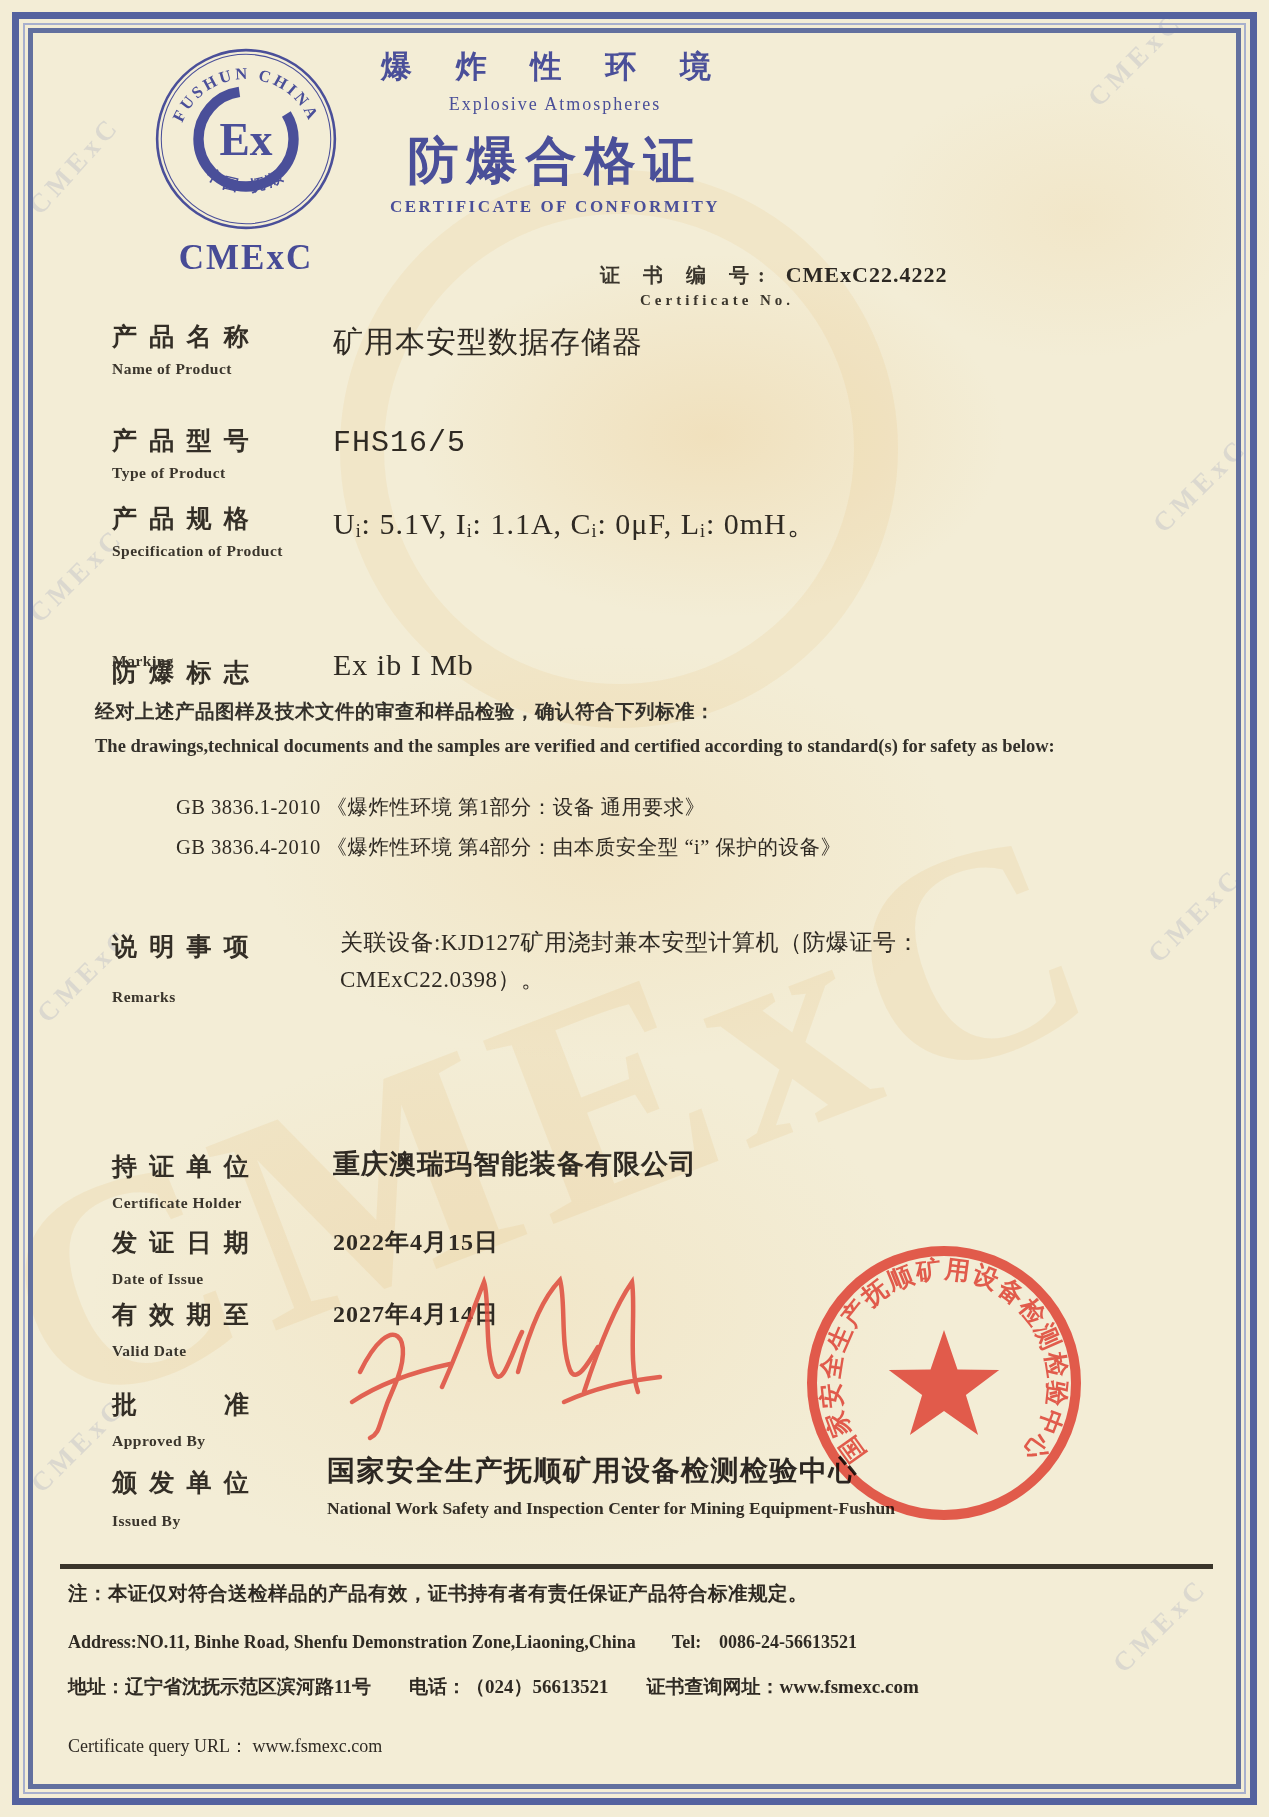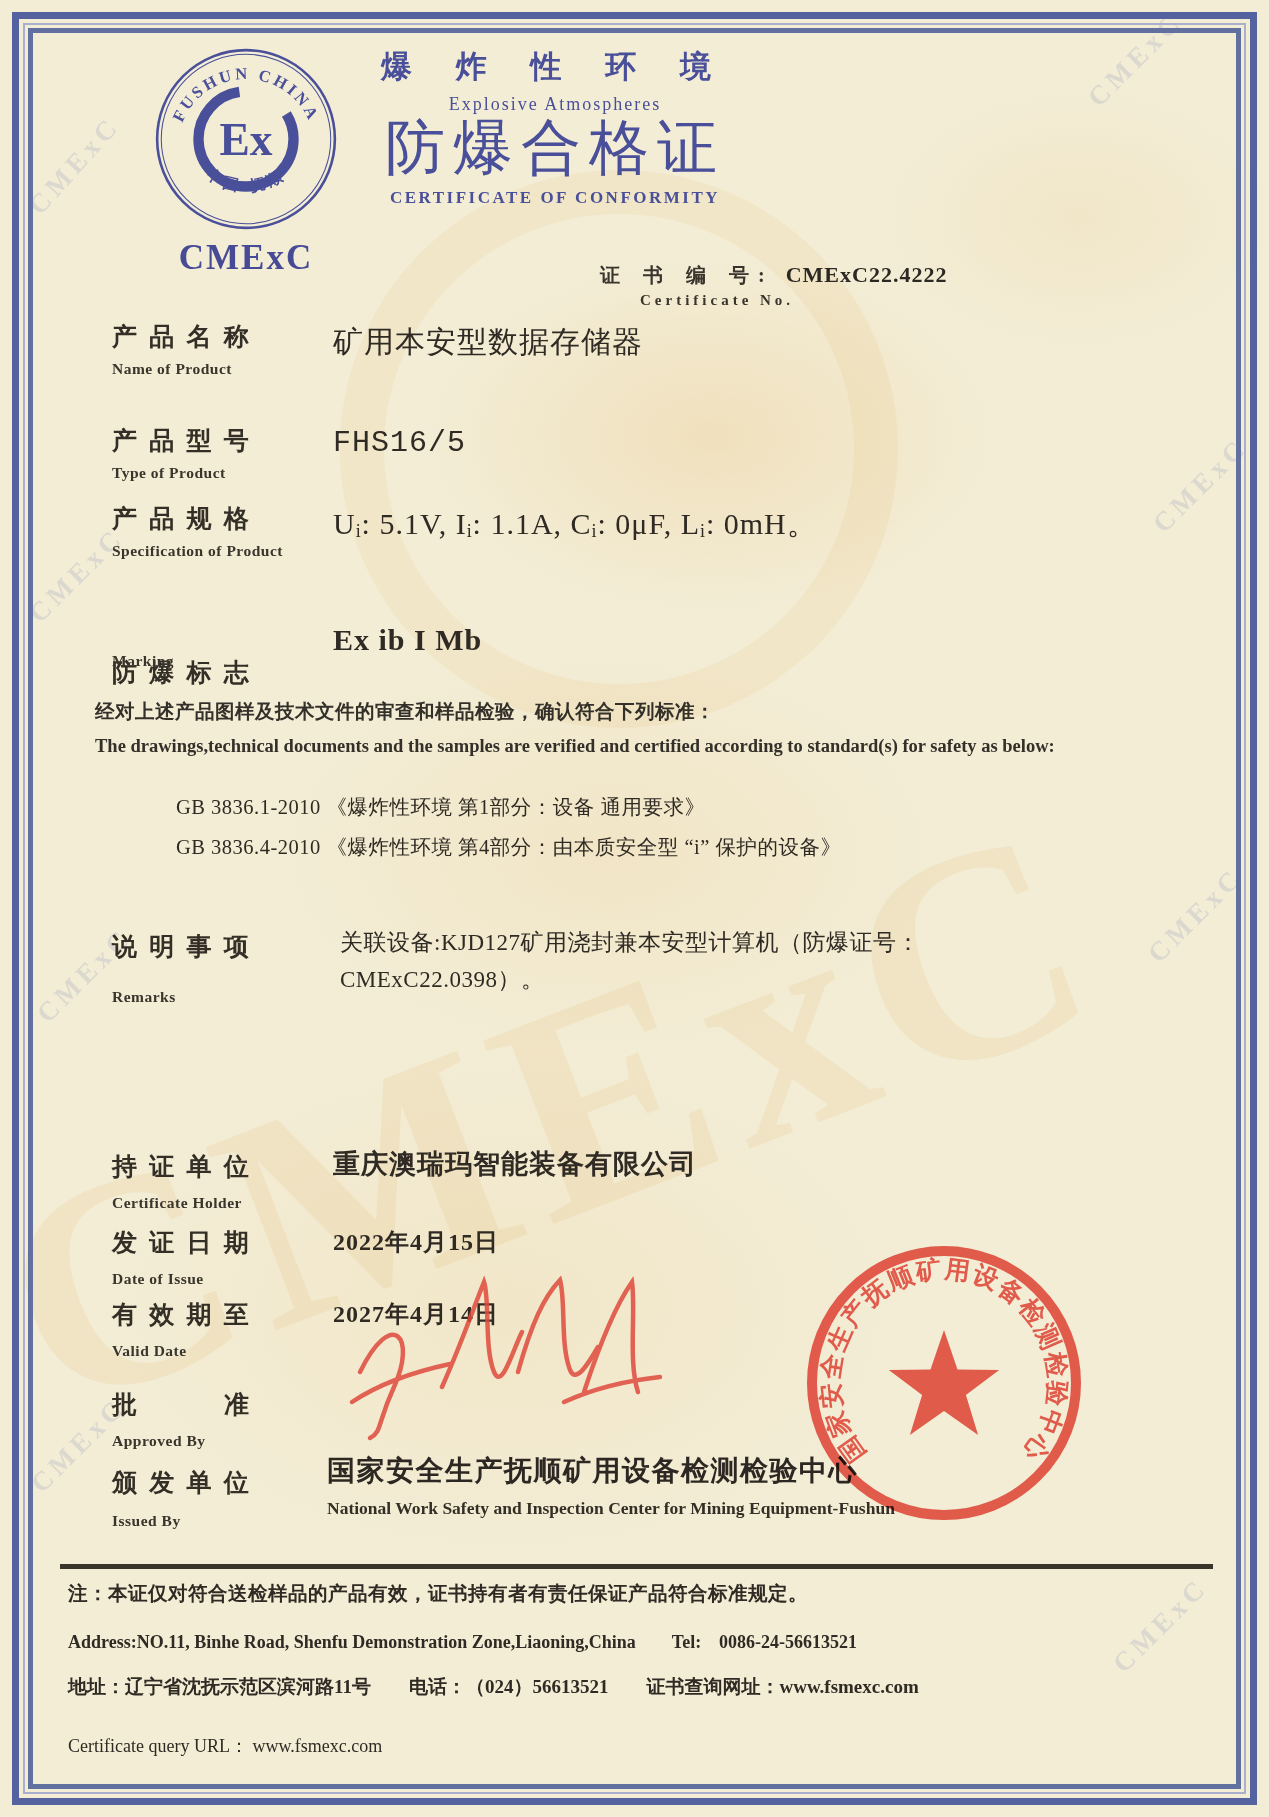--- a/index.html
+++ b/index.html
@@ -35,21 +35,21 @@
     color:rgba(146,154,188,.25);z-index:1;white-space:nowrap;
   }
   .content{position:absolute;inset:0;z-index:3;}
 
   
   .logo{position:absolute;left:148px;top:46px;width:196px;text-align:center;}
   .logo-caption{margin-top:2px;font-size:35px;font-weight:bold;letter-spacing:2px;color:#474b96;}
   .hgroup{position:absolute;left:330px;top:46px;width:450px;text-align:center;color:#4a4f99;}
   .h-cn{font-size:31px;font-weight:bold;letter-spacing:18px;white-space:nowrap;}
   .h-en{font-size:18px;margin-top:6px;letter-spacing:2px;}
-  .h-title{font-size:60px;font-weight:400;letter-spacing:8px;line-height:1.05;margin-top:2px;white-space:nowrap;}
+  .h-title{font-size:51px;font-weight:700;letter-spacing:8px;line-height:1.05;margin-top:20px;white-space:nowrap;}
   .h-title-en{font-size:17px;font-weight:bold;letter-spacing:2.5px;margin-top:8px;}
 
   .certno{position:absolute;left:600px;top:262px;width:540px;font-weight:bold;}
   .certno-line1{font-size:20px;letter-spacing:1px;white-space:nowrap;}
   .certno-label{letter-spacing:9px;color:#3a352c;}
   .certno-value{font-size:22px;color:#2c2823;margin-left:6px;letter-spacing:1px;}
   .certno-en{font-size:15px;margin-left:40px;margin-top:3px;letter-spacing:4px;color:#3a352c;}
 
   
   .lbl{position:absolute;left:112px;font-size:25px;font-weight:bold;letter-spacing:3px;color:#332e26;white-space:nowrap;}
@@ -143,21 +143,21 @@
     <div class="lbl" style="top:424px;">产 品 型 号</div>
     <div class="lbl-en" style="top:464px;text-align:center;">Type of Product</div>
     <div class="val" style="top:426px;font-family:'Liberation Mono','DejaVu Sans Mono',monospace;">FHS16/5</div>
 
     <div class="lbl" style="top:502px;">产 品 规 格</div>
     <div class="lbl-en" style="top:542px;">Specification of Product</div>
     <div class="val" style="top:504px;">Uᵢ: 5.1V, Iᵢ: 1.1A, Cᵢ: 0μF, Lᵢ: 0mH。</div>
 
     <div class="lbl" style="top:612px;margin-top:44px;">防 爆 标 志</div>
     <div class="lbl-en" style="top:652px;">Marking</div>
-    <div class="val" style="top:623px;font-weight:bold;">Ex ib I Mb</div>
+    <div class="val" style="top:648px;">Ex ib I Mb</div>
 
     <div class="para">
       <div class="para-cn">经对上述产品图样及技术文件的审查和样品检验，确认符合下列标准：</div>
       <div class="para-en">The drawings,technical documents and the samples are verified and certified according to standard(s) for safety as below:</div>
     </div>
     <div class="standards">
       <div>GB 3836.1-2010 《爆炸性环境 第1部分：设备 通用要求》</div>
       <div>GB 3836.4-2010 《爆炸性环境 第4部分：由本质安全型 “i” 保护的设备》</div>
     </div>
 

